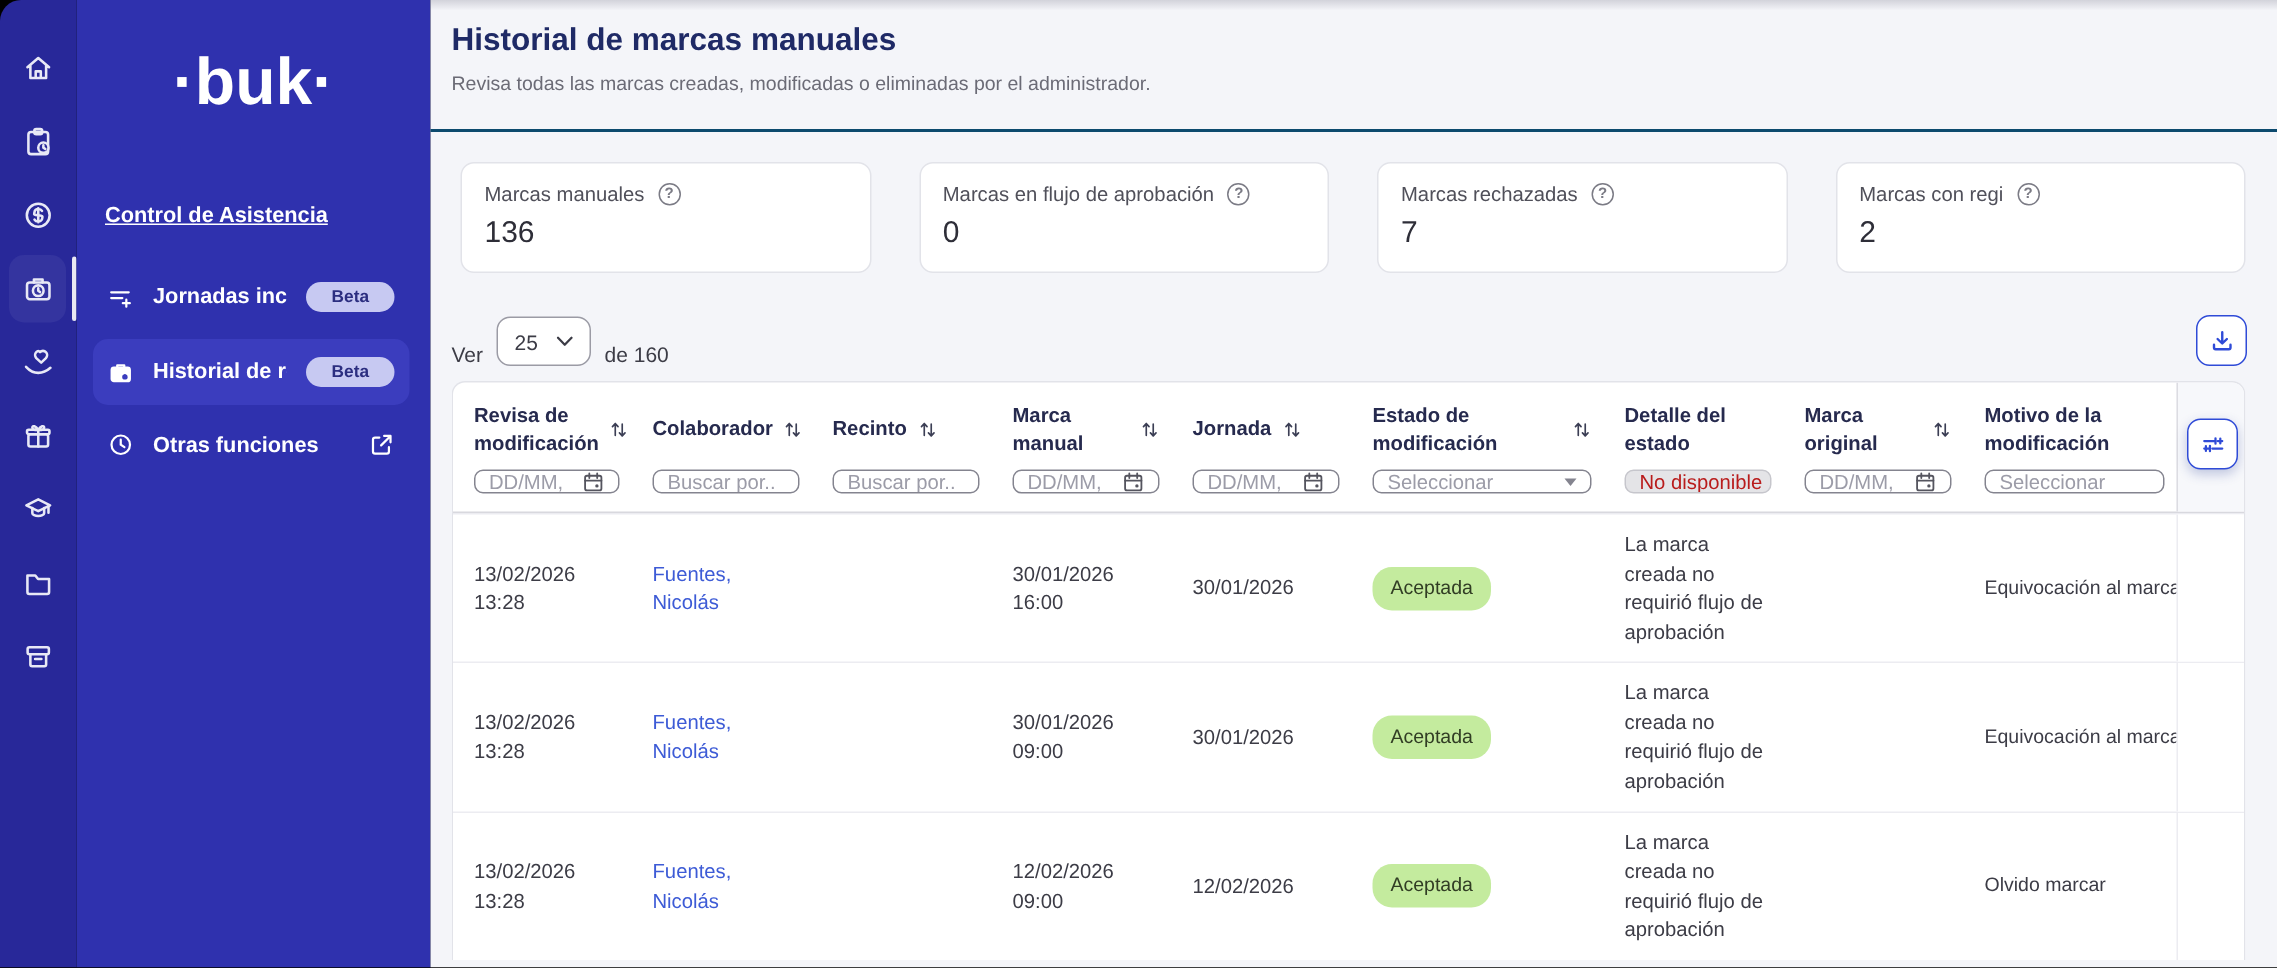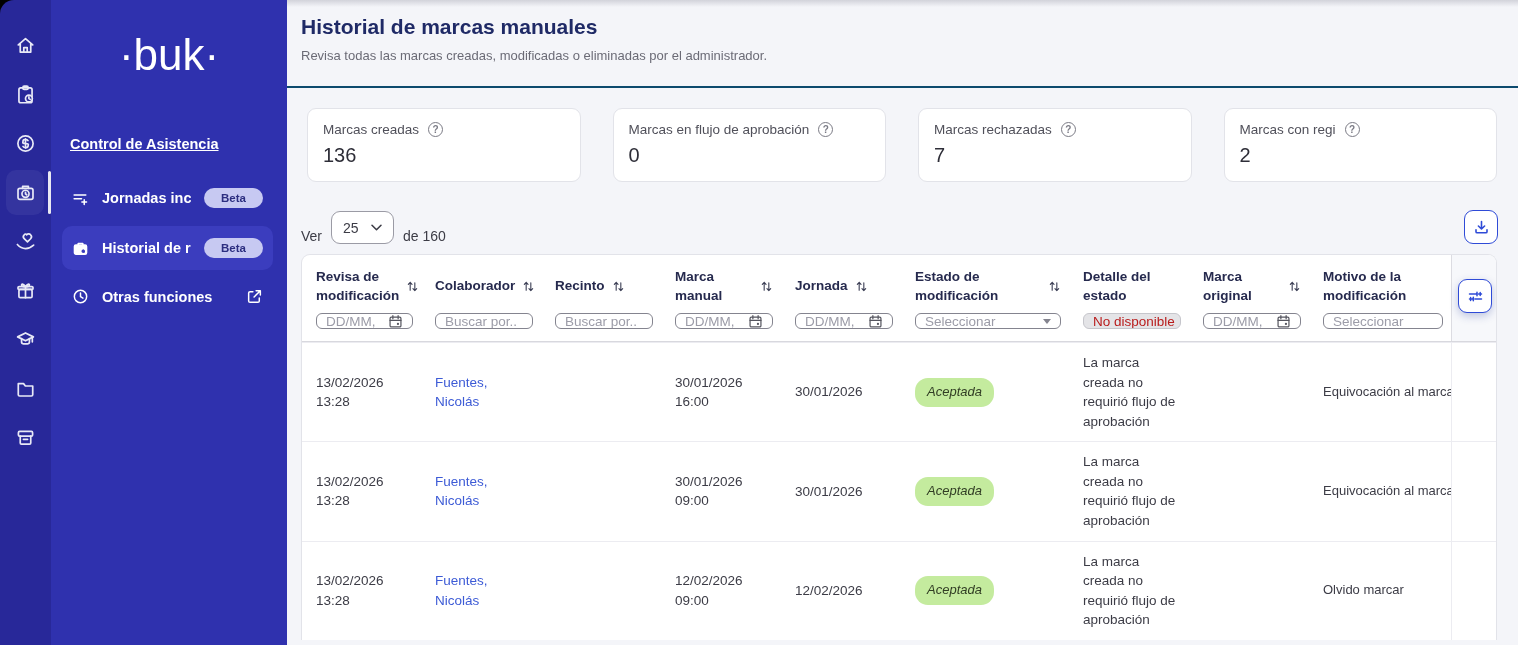--- a/index.html
+++ b/index.html
@@ -11,21 +11,21 @@
   .rail { position:absolute; left:0; top:0; bottom:0; width:51px; background:#282899;
           display:flex; flex-direction:column; align-items:center; padding-top:21px; }
   .rail-item { position:relative; width:51px; height:49px; display:flex; align-items:center; justify-content:center; color:#e8e9f6; cursor:pointer; }
   .rail-item svg { width:21px; height:21px; }
   .rail-item.active::before { content:""; position:absolute; left:6px; top:2px; width:38px; height:45px; background:#34349f; border-radius:10px; }
   .rail-item.active::after { content:""; position:absolute; right:0; top:3px; width:3px; height:43px; background:#e9e9f2; border-radius:2px; }
   .rail-item svg { position:relative; z-index:1; }
 
   
   .panel { position:absolute; left:51px; top:0; bottom:0; width:236px; background:#2f31ae; color:#fff; }
-  .logo { margin-top:30px; text-align:center; font-size:44px; font-weight:normal; letter-spacing:0px; color:#fff; }
+  .logo { margin-top:30px; text-align:center; font-size:44px; font-weight:bold; letter-spacing:0px; color:#fff; }
   .section-title { margin:56px 0 0 19px; font-size:14.5px; font-weight:bold;text-decoration:underline; }
   .menu { margin:26px 14px 0 11px; list-style:none; }
   .menu-item { display:flex; align-items:center; gap:13px; padding:10px 10px; border-radius:10px;
                font-size:14.5px; font-weight:600; cursor:pointer; margin-bottom:8px; }
   .menu-item.active { background:#3b3dbe; padding-top:12px; padding-bottom:12px; }
   .menu-item svg { width:17px; height:17px; flex:none; }
   .menu-label { flex:1; white-space:nowrap; overflow:hidden; }
   .beta { background:#c7c9f2; color:#2c2e80; font-size:11.5px; font-weight:bold;
           padding:4px 17px; border-radius:12px; flex:none; }
   .ext { margin-left:auto; }
@@ -69,21 +69,21 @@
   .th-pinned { background:#f7f8fb; border-left:1px solid #dcdce2; position:relative; }
   .cols-btn { position:absolute; top:24px; left:6px; box-shadow:0 3px 8px rgba(40,60,150,.28); }
   .thead { border-bottom:1px solid #d8d8de; }
 
   .row { border-top:1px solid #ececf1; }
   .row:first-child { border-top:none; }
   .td { min-height:76px; padding:10px 8px 10px 14px; display:flex; align-items:center;
         font-size:13.5px; color:#3c3c46; line-height:1.45; }
   .td.link { color:#3d5bd6; cursor:pointer; }
   .td-pinned { border-left:1px solid #ececf1; background:#fff; }
-  .badge-green { background:#c4eb9e; color:#313d24; font-size:13px; padding:5px 12px; border-radius:13px; white-space:nowrap;font-style:italic; }
+  .badge-green { background:#c4eb9e; color:#313d24; font-size:13px; padding:5px 12px; border-radius:13px; white-space:nowrap; }
   .motivo { white-space:nowrap; font-size:13px; padding-right:0; }
   .wrap2 div { white-space:nowrap; }
 </style>
 </head>
 <body>
 
 <div class="app">
 
   <nav class="rail">
     <div class="rail-item">
@@ -182,21 +182,21 @@
   <main class="content">
 
     <div class="page-head">
       <h1 class="page-title">Historial de marcas manuales</h1>
       <div class="page-subtitle">Revisa todas las marcas creadas, modificadas o eliminadas por el administrador.</div>
     </div>
 
     <div class="stats">
       <div class="stat-card">
         <div class="stat-label-row">
-            <span>Marcas creadas</span>
+            <span>Marcas manuales</span>
             <span class="help">?</span>
           </div>
         <div class="stat-value">136</div>
       </div>
       <div class="stat-card">
         <div class="stat-label-row">
             <span>Marcas en flujo de aprobación</span>
             <span class="help">?</span>
           </div>
         <div class="stat-value">0</div>

